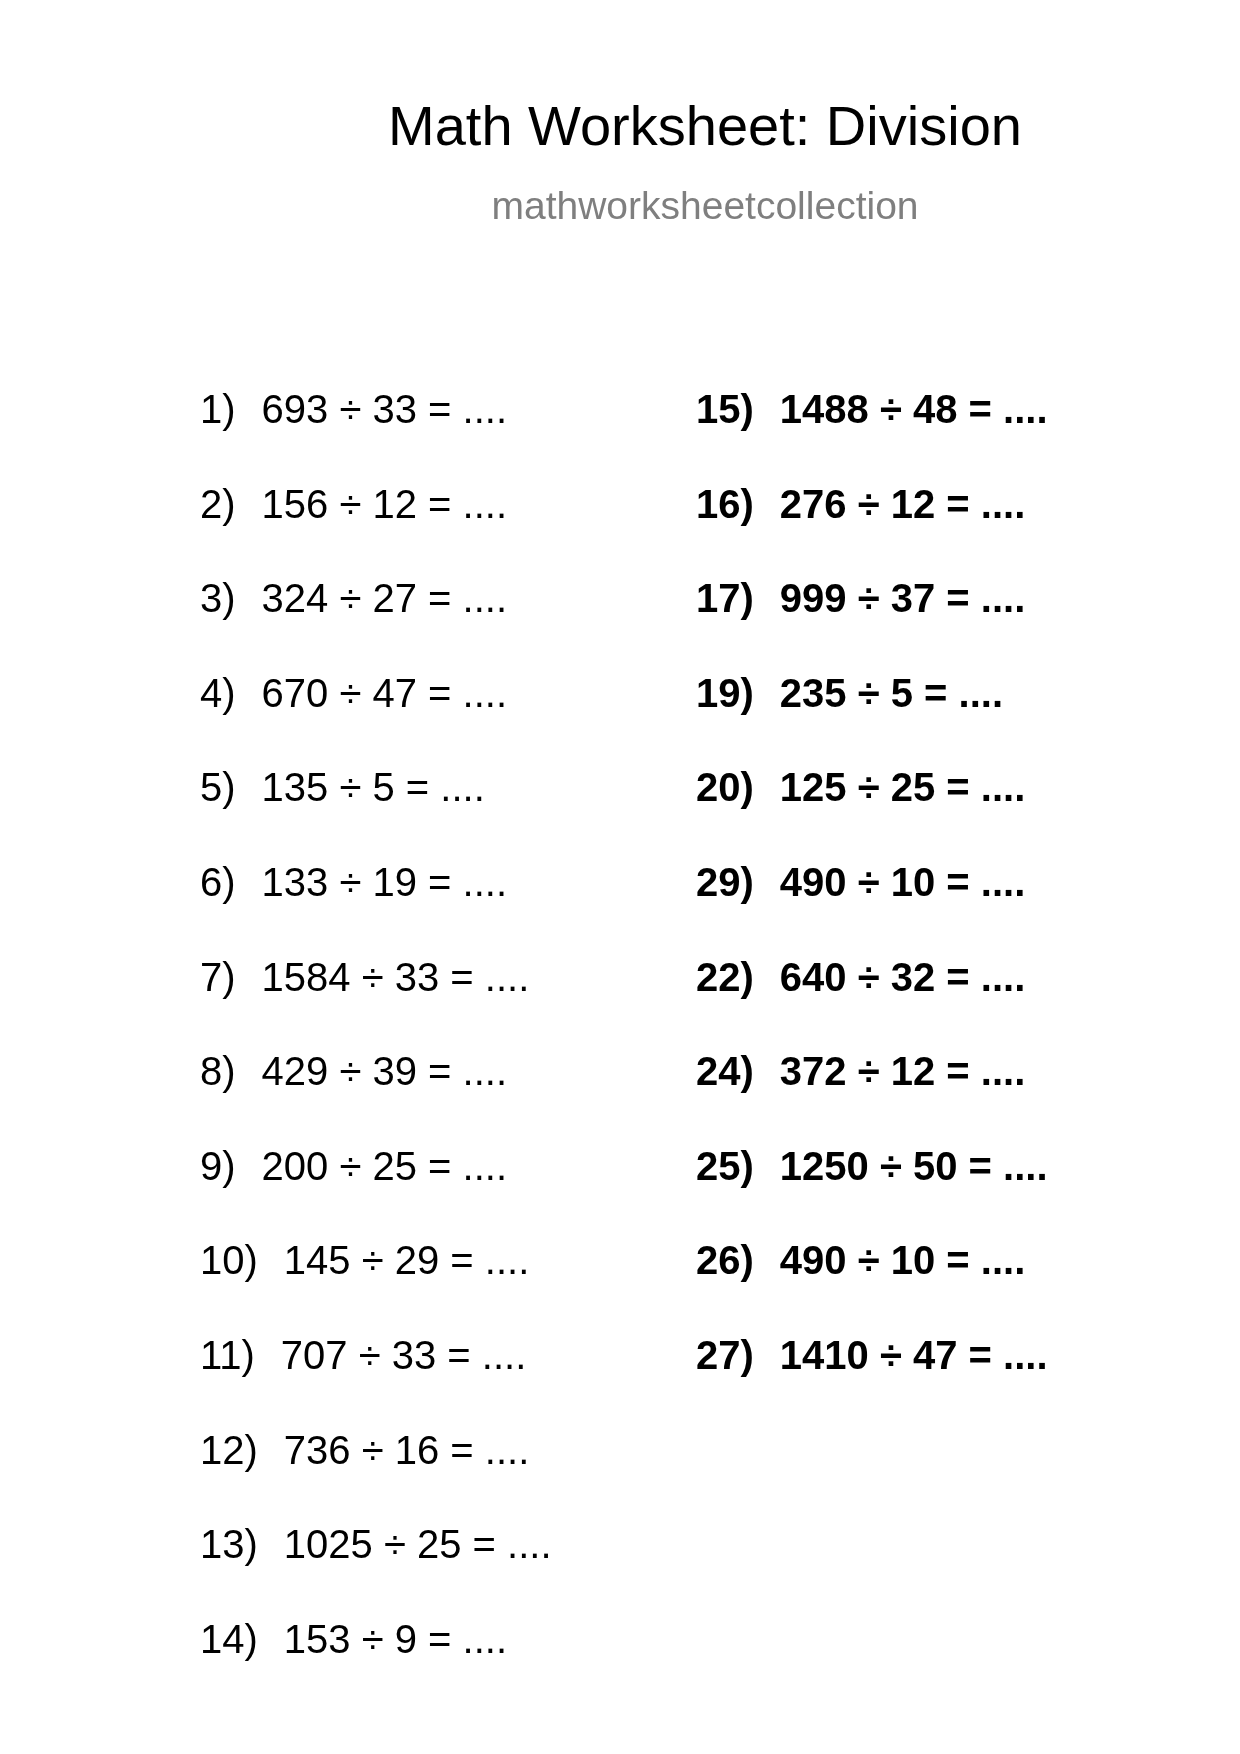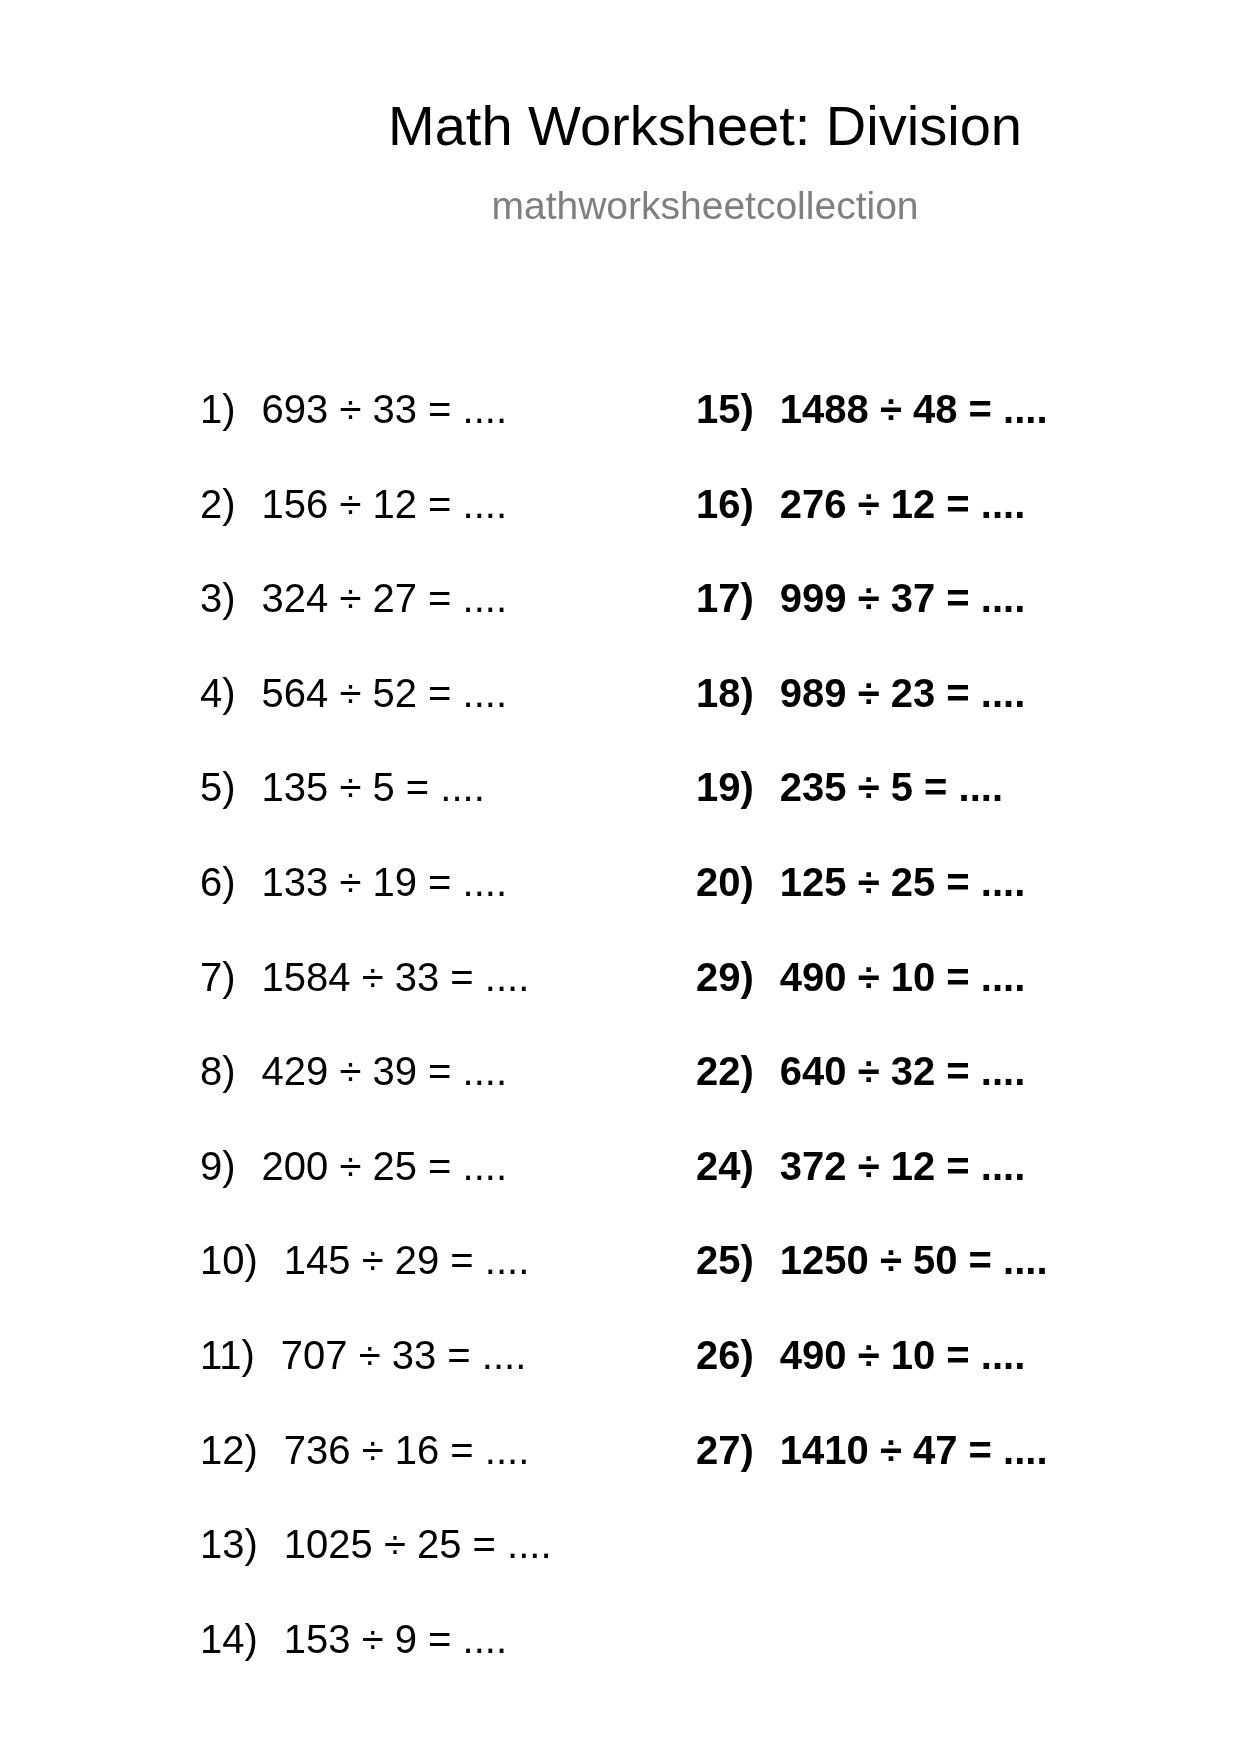--- a/index.html
+++ b/index.html
@@ -51,38 +51,37 @@
 </head>
 <body>
 
 <div class="title">Math Worksheet: Division</div>
 <div class="subtitle">mathworksheetcollection</div>
 
 <div class="col left">
   <div class="problem"><span class="num">1)</span><span class="gap"></span><span>693 ÷ 33 = ....</span></div>
   <div class="problem"><span class="num">2)</span><span class="gap"></span><span>156 ÷ 12 = ....</span></div>
   <div class="problem"><span class="num">3)</span><span class="gap"></span><span>324 ÷ 27 = ....</span></div>
-  <div class="problem"><span class="num">4)</span><span class="gap"></span><span>564 ÷ 52 = ....</span></div>
+  <div class="problem"><span class="num">4)</span><span class="gap"></span><span>670 ÷ 47 = ....</span></div>
   <div class="problem"><span class="num">5)</span><span class="gap"></span><span>135 ÷ 5 = ....</span></div>
   <div class="problem"><span class="num">6)</span><span class="gap"></span><span>133 ÷ 19 = ....</span></div>
   <div class="problem"><span class="num">7)</span><span class="gap"></span><span>1584 ÷ 33 = ....</span></div>
   <div class="problem"><span class="num">8)</span><span class="gap"></span><span>429 ÷ 39 = ....</span></div>
   <div class="problem"><span class="num">9)</span><span class="gap"></span><span>200 ÷ 25 = ....</span></div>
   <div class="problem"><span class="num">10)</span><span class="gap"></span><span>145 ÷ 29 = ....</span></div>
   <div class="problem"><span class="num">11)</span><span class="gap"></span><span>707 ÷ 33 = ....</span></div>
   <div class="problem"><span class="num">12)</span><span class="gap"></span><span>736 ÷ 16 = ....</span></div>
   <div class="problem"><span class="num">13)</span><span class="gap"></span><span>1025 ÷ 25 = ....</span></div>
   <div class="problem"><span class="num">14)</span><span class="gap"></span><span>153 ÷ 9 = ....</span></div>
 </div>
 
 <div class="col right">
   <div class="problem"><span class="num">15)</span><span class="gap"></span><span>1488 ÷ 48 = ....</span></div>
   <div class="problem"><span class="num">16)</span><span class="gap"></span><span>276 ÷ 12 = ....</span></div>
   <div class="problem"><span class="num">17)</span><span class="gap"></span><span>999 ÷ 37 = ....</span></div>
-  <div class="problem"><span class="num">18)</span><span class="gap"></span><span>989 ÷ 23 = ....</span></div>
   <div class="problem"><span class="num">19)</span><span class="gap"></span><span>235 ÷ 5 = ....</span></div>
   <div class="problem"><span class="num">20)</span><span class="gap"></span><span>125 ÷ 25 = ....</span></div>
   <div class="problem"><span class="num">29)</span><span class="gap"></span><span>490 ÷ 10 = ....</span></div>
   <div class="problem"><span class="num">22)</span><span class="gap"></span><span>640 ÷ 32 = ....</span></div>
   <div class="problem"><span class="num">24)</span><span class="gap"></span><span>372 ÷ 12 = ....</span></div>
   <div class="problem"><span class="num">25)</span><span class="gap"></span><span>1250 ÷ 50 = ....</span></div>
   <div class="problem"><span class="num">26)</span><span class="gap"></span><span>490 ÷ 10 = ....</span></div>
   <div class="problem"><span class="num">27)</span><span class="gap"></span><span>1410 ÷ 47 = ....</span></div>
 </div>
 

